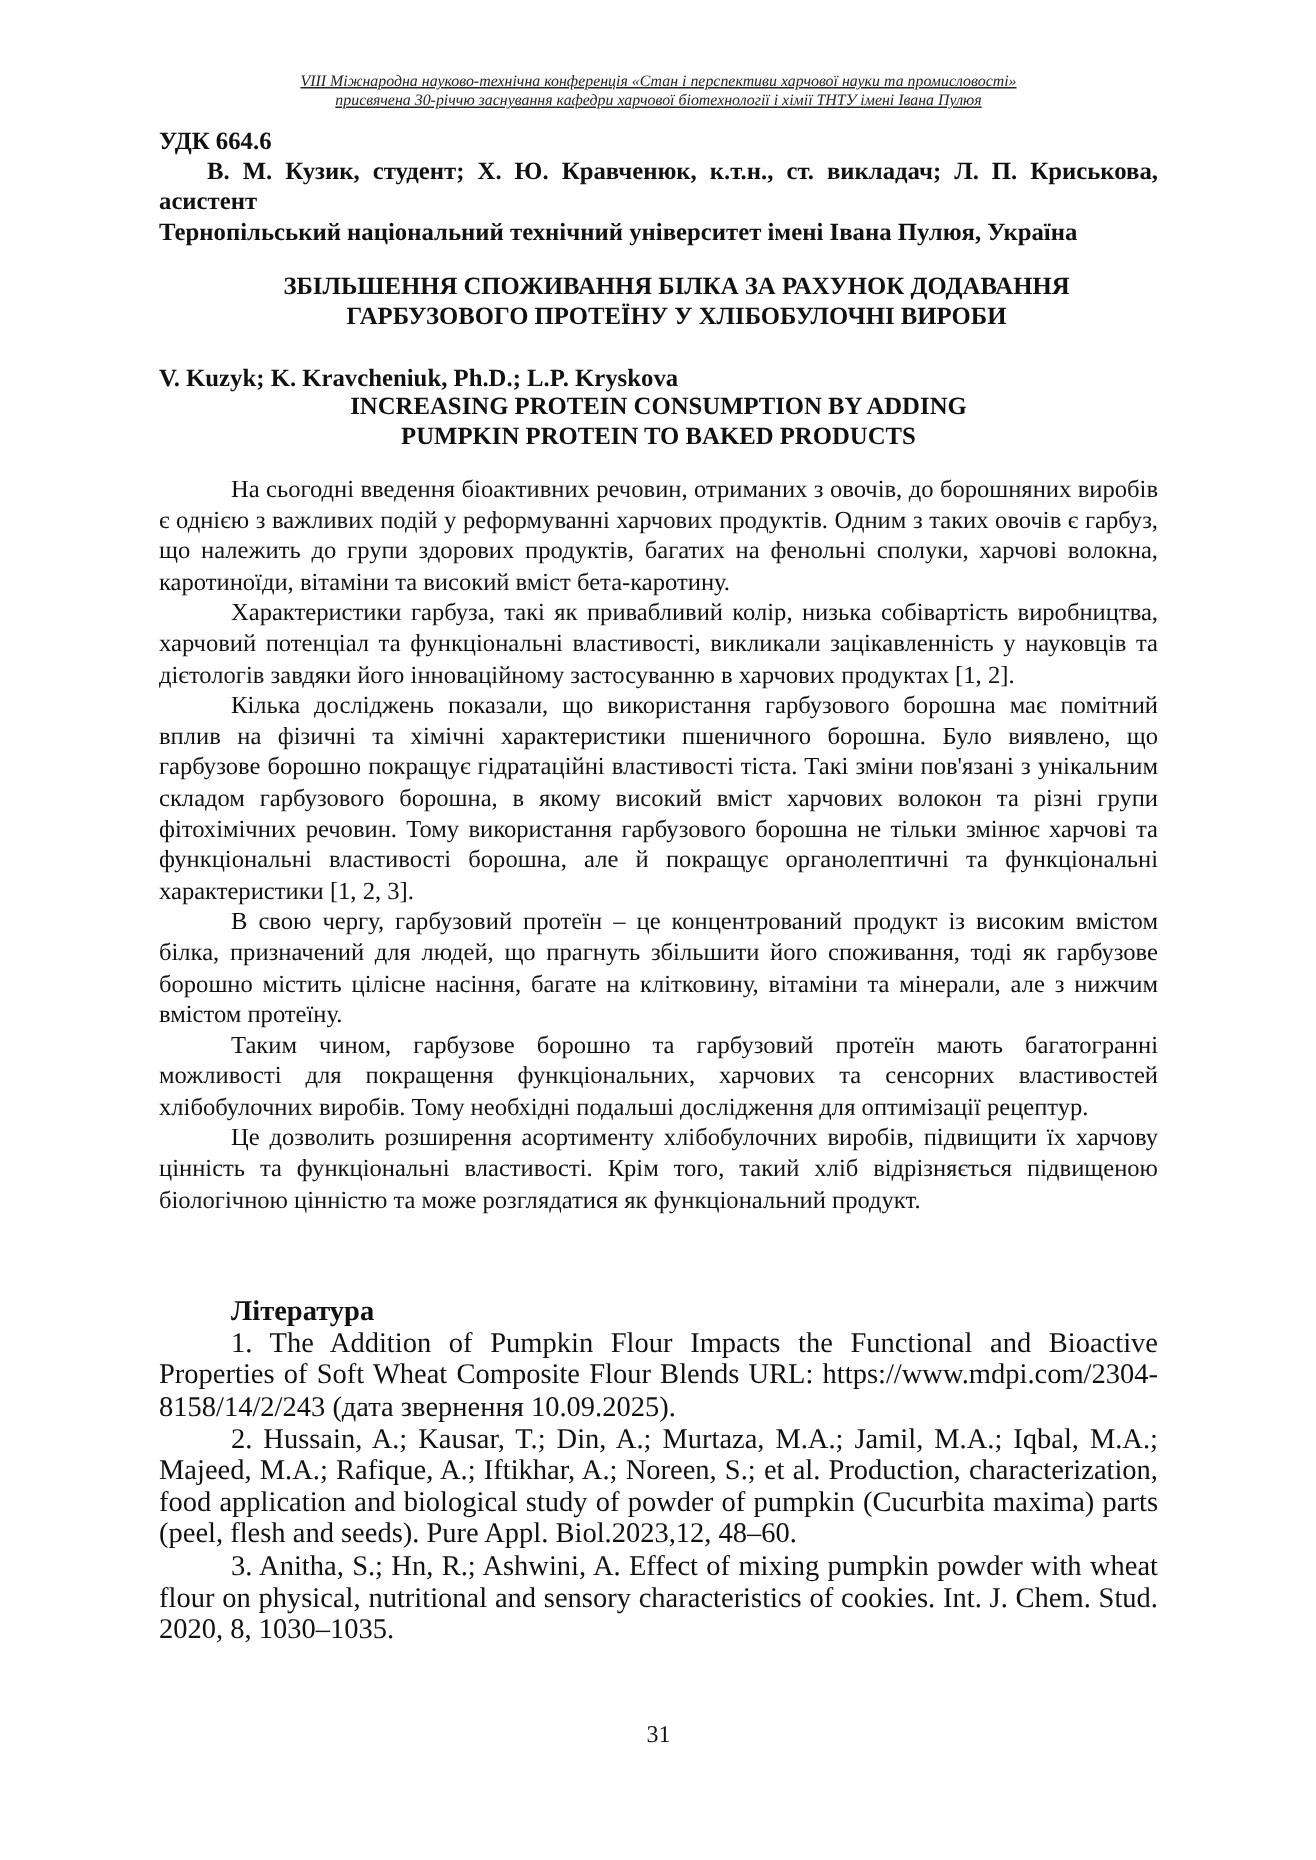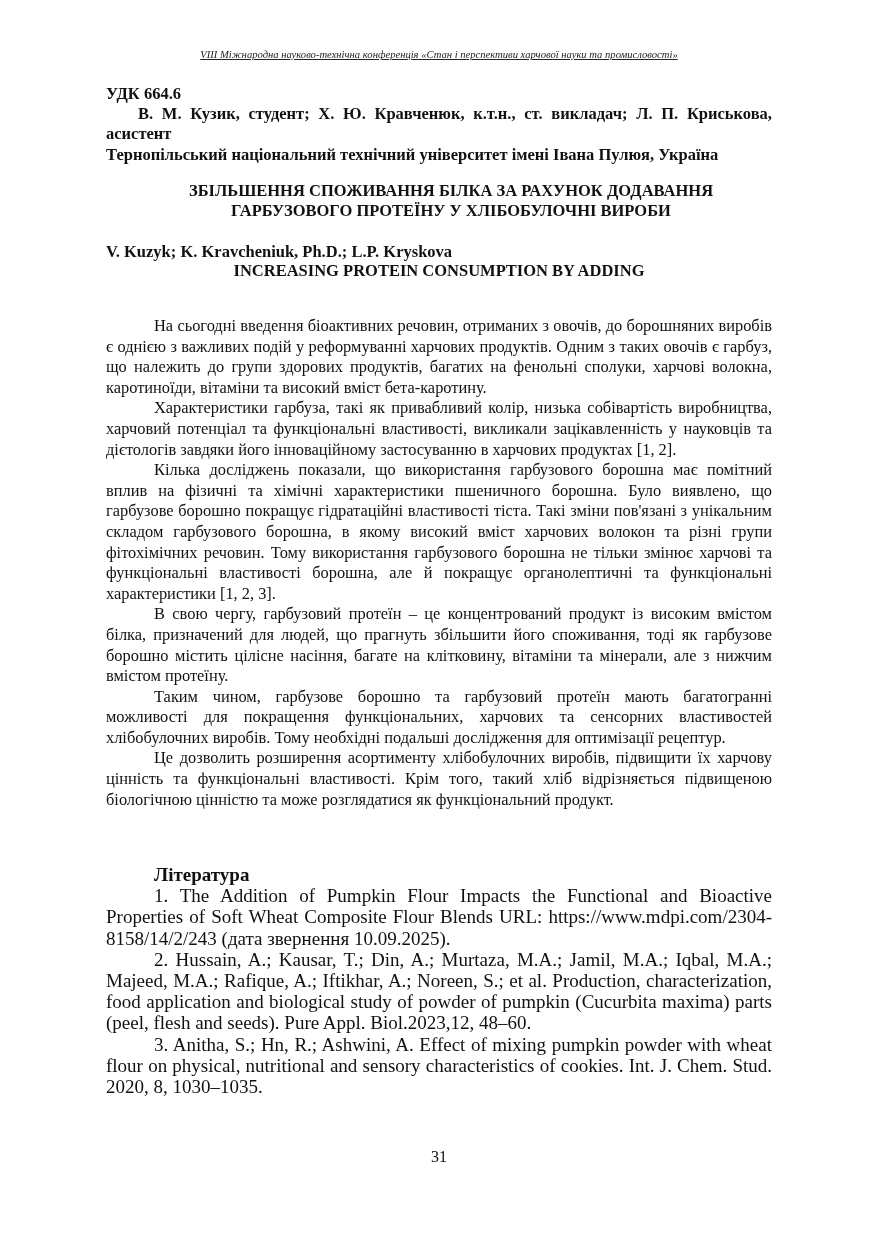--- a/index.html
+++ b/index.html
@@ -43,40 +43,42 @@
   .refs .ref-heading { font-weight: bold; text-indent: 48px; margin: 0; }
   .refs p { margin: 0; text-indent: 48px; }
   .page-number { position: absolute; top: 1148px; left: 0; width: 666px; text-align: center; font-size: 16px; }
 </style>
 </head>
 <body>
 
 <div class="page">
   <div class="header">
     <span>VIII Міжнародна науково-технічна конференція «Стан і перспективи харчової науки та промисловості»</span>
+    <span>присвячена 30-річчю заснування кафедри харчової біотехнології і хімії ТНТУ імені Івана Пулюя</span>
   </div>
 
   <div class="udk">УДК 664.6</div>
 
   <div class="authors-ua">
     <span class="l1">В. М. Кузик, студент; Х. Ю. Кравченюк, к.т.н., ст. викладач; Л. П. Криськова,</span>
     <span>асистент</span>
   </div>
 
   <div class="affiliation">Тернопільський національний технічний університет імені Івана Пулюя, Україна</div>
 
   <div class="title-ua">
     <div>ЗБІЛЬШЕННЯ СПОЖИВАННЯ БІЛКА ЗА РАХУНОК ДОДАВАННЯ</div>
     <div>ГАРБУЗОВОГО ПРОТЕЇНУ У ХЛІБОБУЛОЧНІ ВИРОБИ</div>
   </div>
 
   <div class="authors-en">V. Kuzyk; K. Kravcheniuk, Ph.D.; L.P. Kryskova</div>
 
   <div class="title-en">
     <div>INCREASING PROTEIN CONSUMPTION BY ADDING</div>
+    <div>PUMPKIN PROTEIN TO BAKED PRODUCTS</div>
   </div>
 
   <div class="body-text">
     <p>На сьогодні введення біоактивних речовин, отриманих з овочів, до борошняних виробів є однією з важливих подій у реформуванні харчових продуктів. Одним з таких овочів є гарбуз, що належить до групи здорових продуктів, багатих на фенольні сполуки, харчові волокна, каротиноїди, вітаміни та високий вміст бета-каротину.</p>
     <p>Характеристики гарбуза, такі як привабливий колір, низька собівартість виробництва, харчовий потенціал та функціональні властивості, викликали зацікавленність у науковців та дієтологів завдяки його інноваційному застосуванню в харчових продуктах [1, 2].</p>
     <p>Кілька досліджень показали, що використання гарбузового борошна має помітний вплив на фізичні та хімічні характеристики пшеничного борошна. Було виявлено, що гарбузове борошно покращує гідратаційні властивості тіста. Такі зміни пов'язані з унікальним складом гарбузового борошна, в якому високий вміст харчових волокон та різні групи фітохімічних речовин. Тому використання гарбузового борошна не тільки змінює харчові та функціональні властивості борошна, але й покращує органолептичні та функціональні характеристики [1, 2, 3].</p>
     <p>В свою чергу, гарбузовий протеїн – це концентрований продукт із високим вмістом білка, призначений для людей, що прагнуть збільшити його споживання, тоді як гарбузове борошно містить цілісне насіння, багате на клітковину, вітаміни та мінерали, але з нижчим вмістом протеїну.</p>
     <p>Таким чином, гарбузове борошно та гарбузовий протеїн мають багатогранні можливості для покращення функціональних, харчових та сенсорних властивостей хлібобулочних виробів. Тому необхідні подальші дослідження для оптимізації рецептур.</p>
     <p>Це дозволить розширення асортименту хлібобулочних виробів, підвищити їх харчову цінність та функціональні властивості. Крім того, такий хліб відрізняється підвищеною біологічною цінністю та може розглядатися як функціональний продукт.</p>
   </div>

